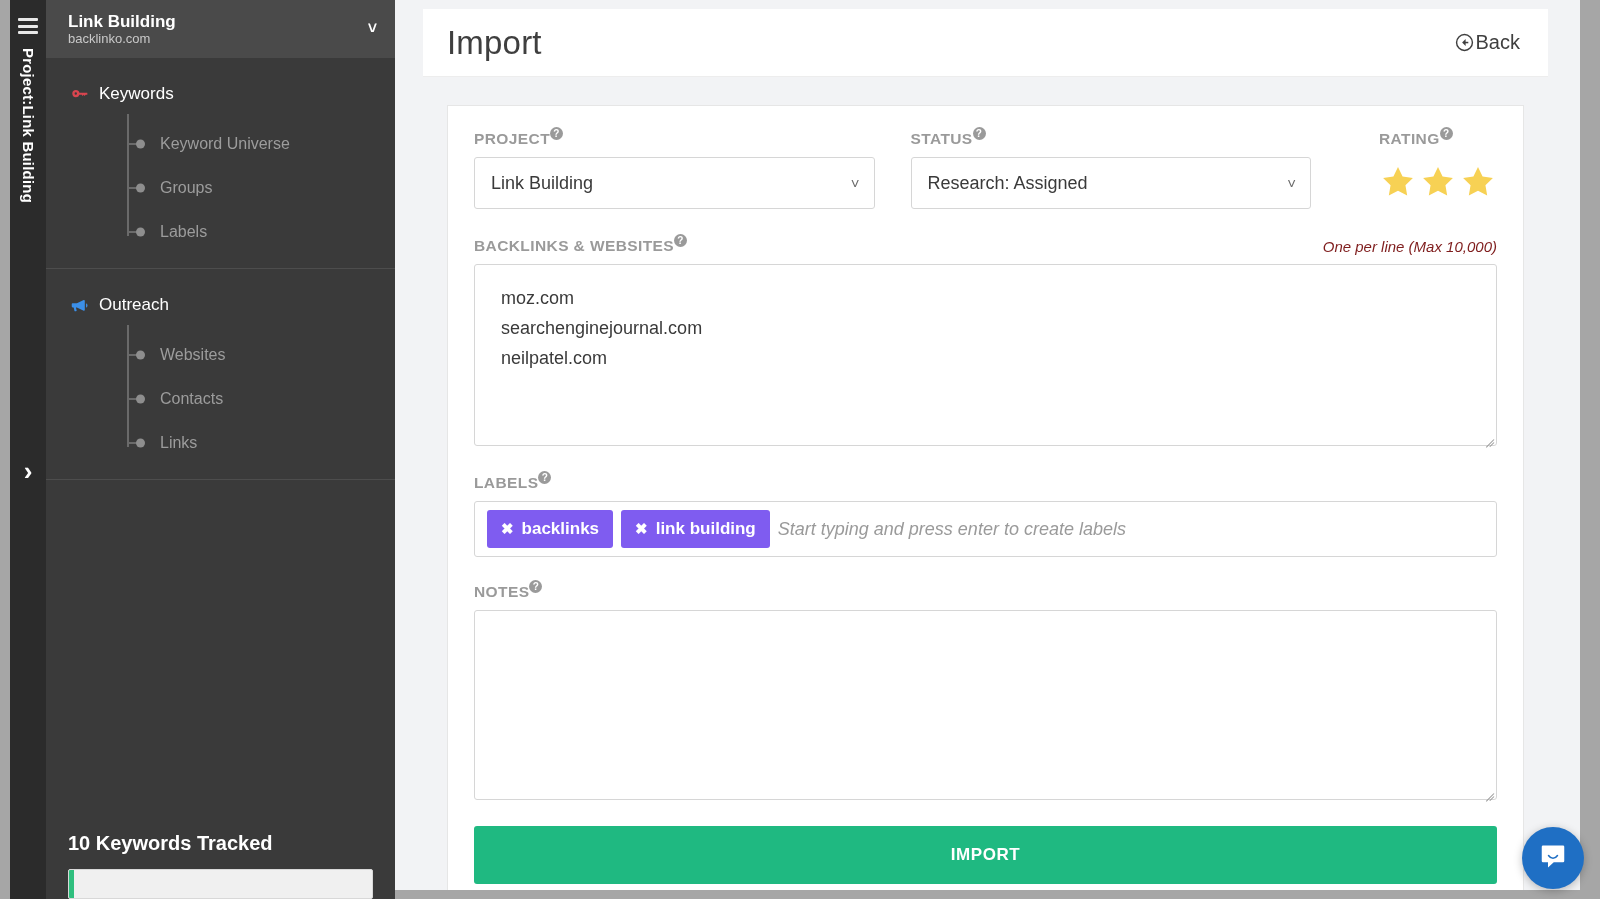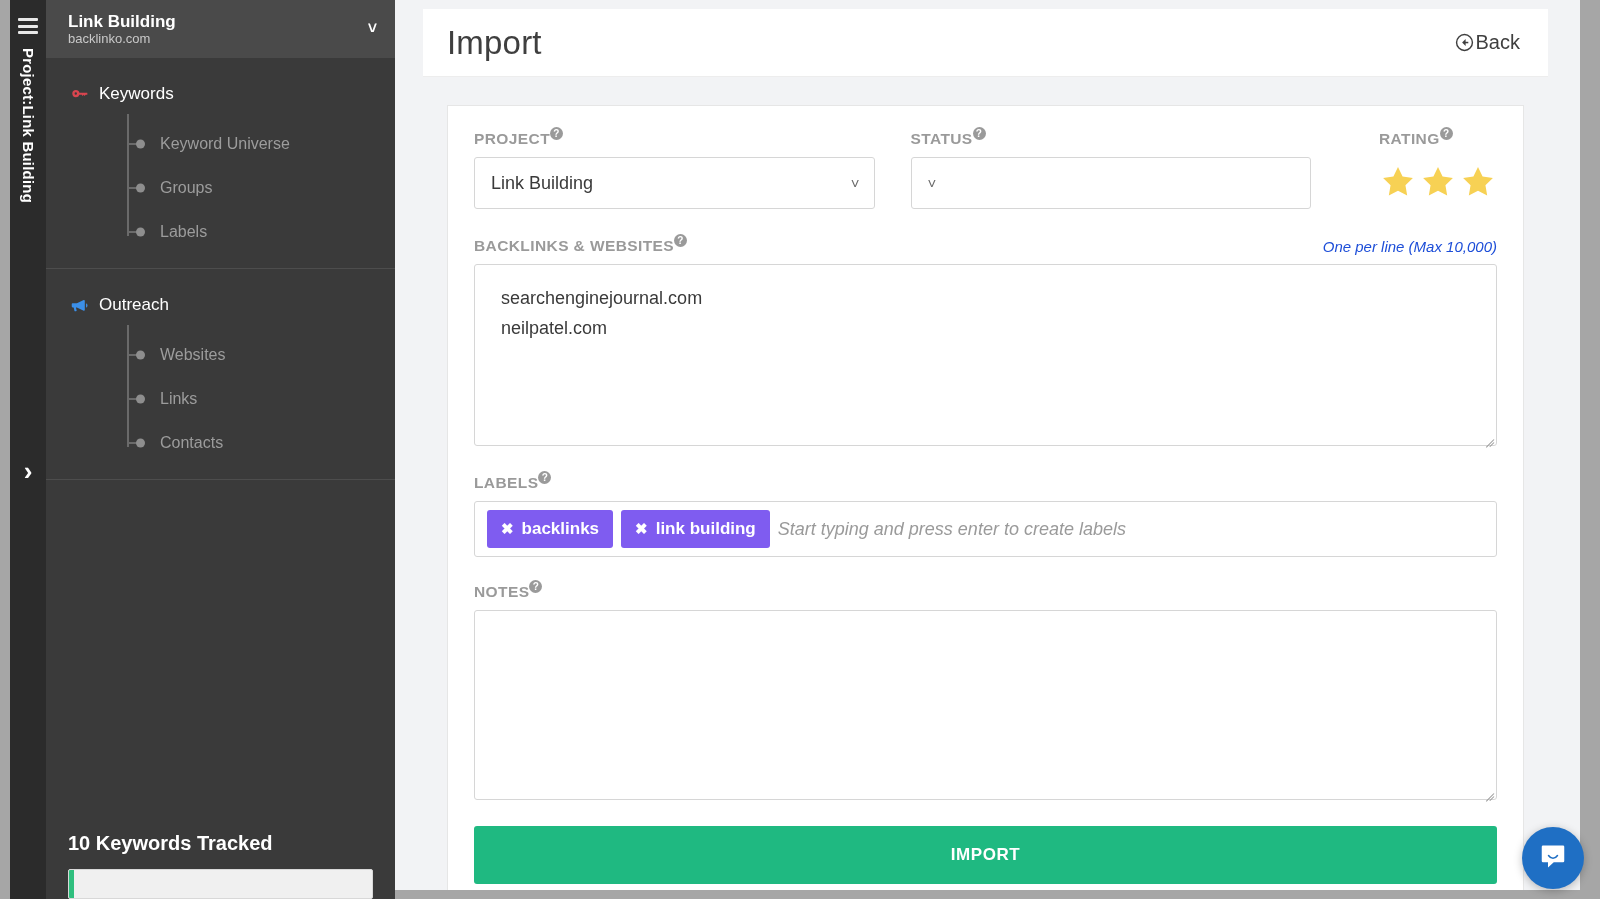--- a/index.html
+++ b/index.html
@@ -167,21 +167,21 @@
   .select-box .sel-chev { color: #6a6a6a; font-size: 15px; }
 
   .stars { display: flex; gap: 2px; margin-top: 6px; }
   .stars svg { display: block; }
 
   .label-row {
     display: flex; align-items: flex-end; justify-content: space-between;
     margin-top: 28px; margin-bottom: 9px;
   }
   .label-row .flabel { margin-bottom: 0; }
-  .hint { color: #1d4ed8; font-size: 15px; font-style: italic; }
+  .hint { color: #7f1d1d; font-size: 15px; font-style: italic; }
 
   .textarea-box {
     width: 100%; border: 1px solid #d6d6d6; background: #fff; border-radius: 3px;
     position: relative;
   }
   .ta-backlinks { height: 182px; padding: 18px 16px 0 26px; }
   .ta-notes { height: 190px; }
   .ta-line { font-size: 18px; color: #3a3a3a; line-height: 30px; }
   .resize-grip {
     position: absolute; right: 2px; bottom: 2px; width: 12px; height: 12px;
@@ -289,24 +289,24 @@
               <path d="M20.3 9.2v5.6c1.1-.5 1.8-1.6 1.8-2.8s-.7-2.3-1.8-2.8z"></path>
             </svg>
           </span>
           <span class="lbl">Outreach</span>
         </div>
         <div class="nav-children">
           <div class="nav-child">
             <span>Websites</span>
           </div>
           <div class="nav-child">
+            <span>Contacts</span>
+          </div>
+          <div class="nav-child">
             <span>Links</span>
-          </div>
-          <div class="nav-child">
-            <span>Contacts</span>
           </div>
         </div>
       </div>
 
       <div class="nav-divider"></div>
 
 
     </div>
 
     <div class="sidebar-footer">
@@ -349,20 +349,21 @@
               <span class="sel-chev">˅</span>
             </div>
           </div>
 
           <div class="field field-status">
             <div class="flabel">
               <span>STATUS</span>
               <span class="help">?</span>
             </div>
             <div class="select-box">
+              <span class="sel-val">Research: Assigned</span>
               <span class="sel-chev">˅</span>
             </div>
           </div>
 
           <div class="field field-rating">
             <div class="flabel">
               <span>RATING</span>
               <span class="help">?</span>
             </div>
             <div class="stars">
@@ -387,20 +388,21 @@
 
         
         <div class="label-row">
           <div class="flabel">
             <span>BACKLINKS &amp; WEBSITES</span>
             <span class="help">?</span>
           </div>
           <div class="hint">One per line (Max 10,000)</div>
         </div>
         <div class="textarea-box ta-backlinks">
+          <div class="ta-line">moz.com</div>
           <div class="ta-line">searchenginejournal.com</div>
           <div class="ta-line">neilpatel.com</div>
           <span class="resize-grip"></span>
         </div>
 
         
         <div class="label-row">
           <div class="flabel">
             <span>LABELS</span>
             <span class="help">?</span>

